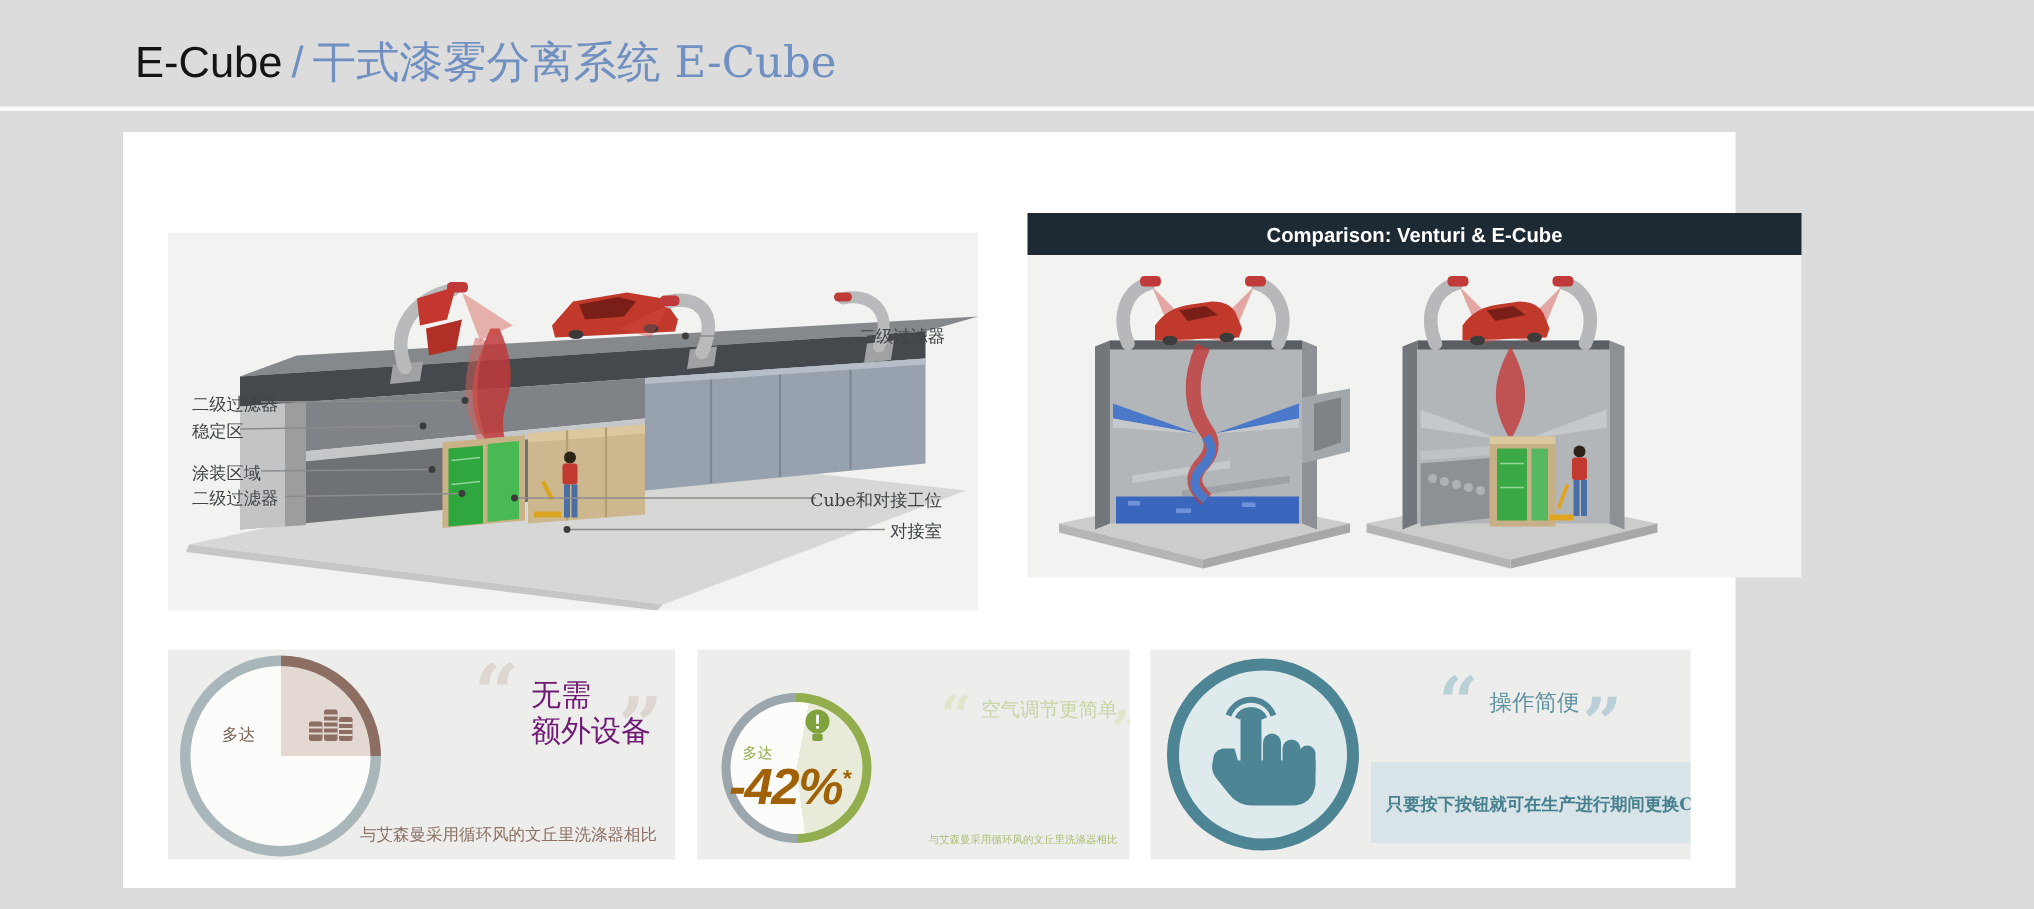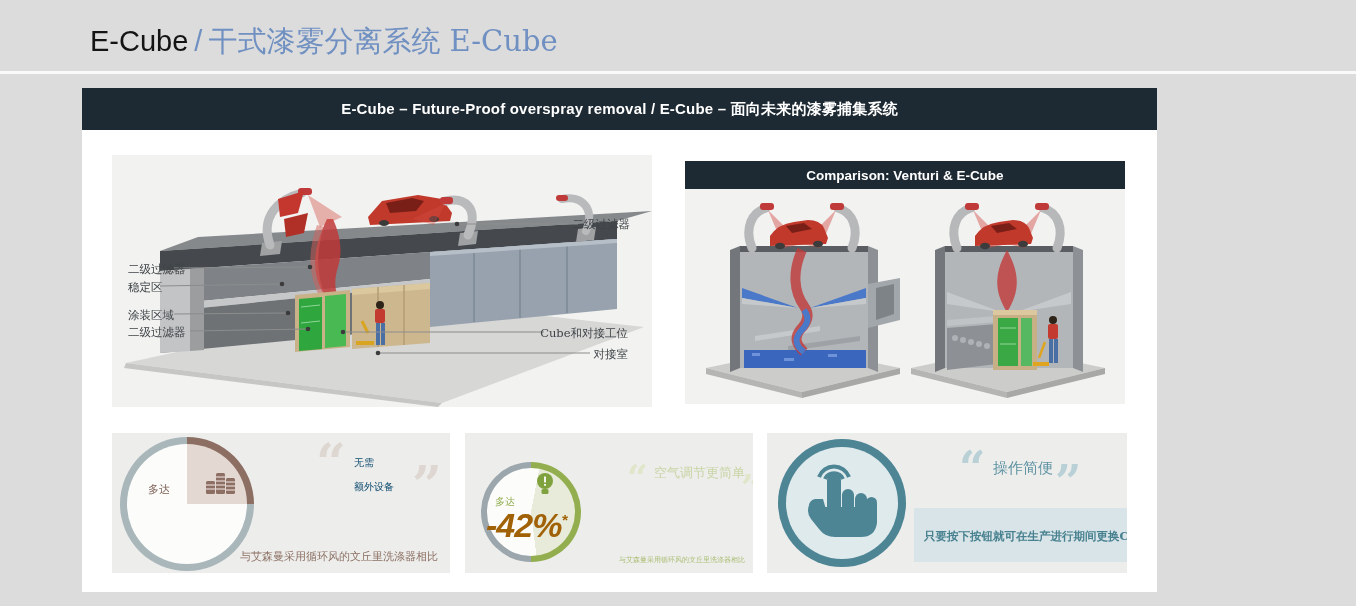--- a/index.html
+++ b/index.html
@@ -17,21 +17,21 @@
   .banner{position:absolute;left:0;top:0;width:1075px;height:42px;background:#1e2a33;color:#ffffff;
           display:flex;align-items:center;justify-content:center;font-size:15px;font-weight:bold;letter-spacing:.2px;}
 
   
   .fig{position:absolute;left:30px;top:67px;width:540px;height:252px;background:#f2f2f1;}
   .fig svg.scene{position:absolute;left:0;top:0;}
   .fig-lines{position:absolute;left:0;top:0;pointer-events:none;}
   .blabel{position:absolute;font-family:"DejaVu Serif","Liberation Serif",serif;font-size:11.5px;color:#3f4447;white-space:nowrap;}
 
   
-  .cmp{position:absolute;left:603px;top:73px;width:440px;height:243px;}
+  .cmp{position:absolute;left:603px;top:54px;width:516px;height:243px;}
   .cmp-header{height:28px;background:#1e2a33;color:#fff;display:flex;align-items:center;justify-content:center;
               font-weight:bold;font-size:13.5px;}
   .cmp-body{position:relative;height:215px;background:#f2f2f1;}
   .cmp-body svg{position:absolute;top:3px;}
 
   
   .card{position:absolute;top:345px;height:140px;background:#ededec;overflow:hidden;}
   .card-cost{left:30px;width:338px;}
   .card-air{left:383px;width:288px;}
   .card-op{left:685px;width:360px;}
@@ -44,21 +44,21 @@
   .qtext{position:absolute;font-family:"DejaVu Serif","Liberation Serif",serif;white-space:nowrap;}
   .footnote{position:absolute;font-family:"DejaVu Serif","Liberation Serif",serif;white-space:nowrap;}
 
   
   .ring1{left:8px;top:4px;width:134px;height:134px;background:conic-gradient(#8c6e62 0 25%,#a9b7bb 0);}
   .ring1 .ring-inner{inset:7px;background:conic-gradient(#e4d8d3 0 25%,#fcfcfb 0);}
   .coins{position:absolute;left:84px;top:26px;}
   .duoda1{left:36px;top:49px;font-size:11px;color:#7d6156;}
   .val1{left:22px;top:57px;font-size:41px;color:#7d6156;}
   .q1o{left:204px;top:4px;font-size:52px;color:#ded7d1;}
-  .q1t{left:242px;top:18px;font-size:10px;color:#0c4a6e;line-height:24px;}
+  .q1t{left:242px;top:18px;font-size:20px;color:#701a75;line-height:24px;}
   .q1c{left:300px;top:26px;font-size:52px;color:#ded7d1;}
   .fn1{right:12px;bottom:9px;font-size:11px;color:#8c7164;}
 
   
   .ring2{left:16px;top:29px;width:100px;height:100px;background:conic-gradient(#93ae4f 0 50%,#9ba7ad 0);}
   .ring2 .ring-inner{inset:6px;background:conic-gradient(#fcfcfb 0 3%,#e8ebd9 3% 48%,#fcfcfb 0);}
   .bulb{position:absolute;left:54px;top:10px;}
   .duoda2{left:30px;top:62px;font-size:10px;color:#8fac4c;}
   .val2{left:21px;top:73px;font-size:34px;color:#a16207;font-style:italic;}
   .q2o{left:162px;top:26px;font-size:36px;color:#dfe6ca;}
@@ -81,23 +81,20 @@
 
 <div id="app">
 
   <div class="page-title">
     <span>E-Cube</span><span class="sep">/</span><span class="cn">干式漆雾分离系统 E-Cube</span>
   </div>
   <div class="hairline"></div>
 
   <div class="panel">
 
-    <div class="banner">
-      <span>E-Cube – Future-Proof overspray removal / E-Cube – 面向未来的漆雾捕集系统</span>
-    </div>
 
     <div class="fig">
       <svg class="scene" width="540" height="252" viewBox="0 0 540 252">
 
         <polygon points="14,208 300,146 532,172 330,248" fill="#d7d7d6"></polygon>
         <polygon points="14,208 330,248 326,252 12,213" fill="#c6c6c5"></polygon>
 
         <polygon points="48,96 86,82 540,56 505,66" fill="#85898c"></polygon>
 
         <polygon points="48,96 505,66 505,84 48,116" fill="#45494d"></polygon>

